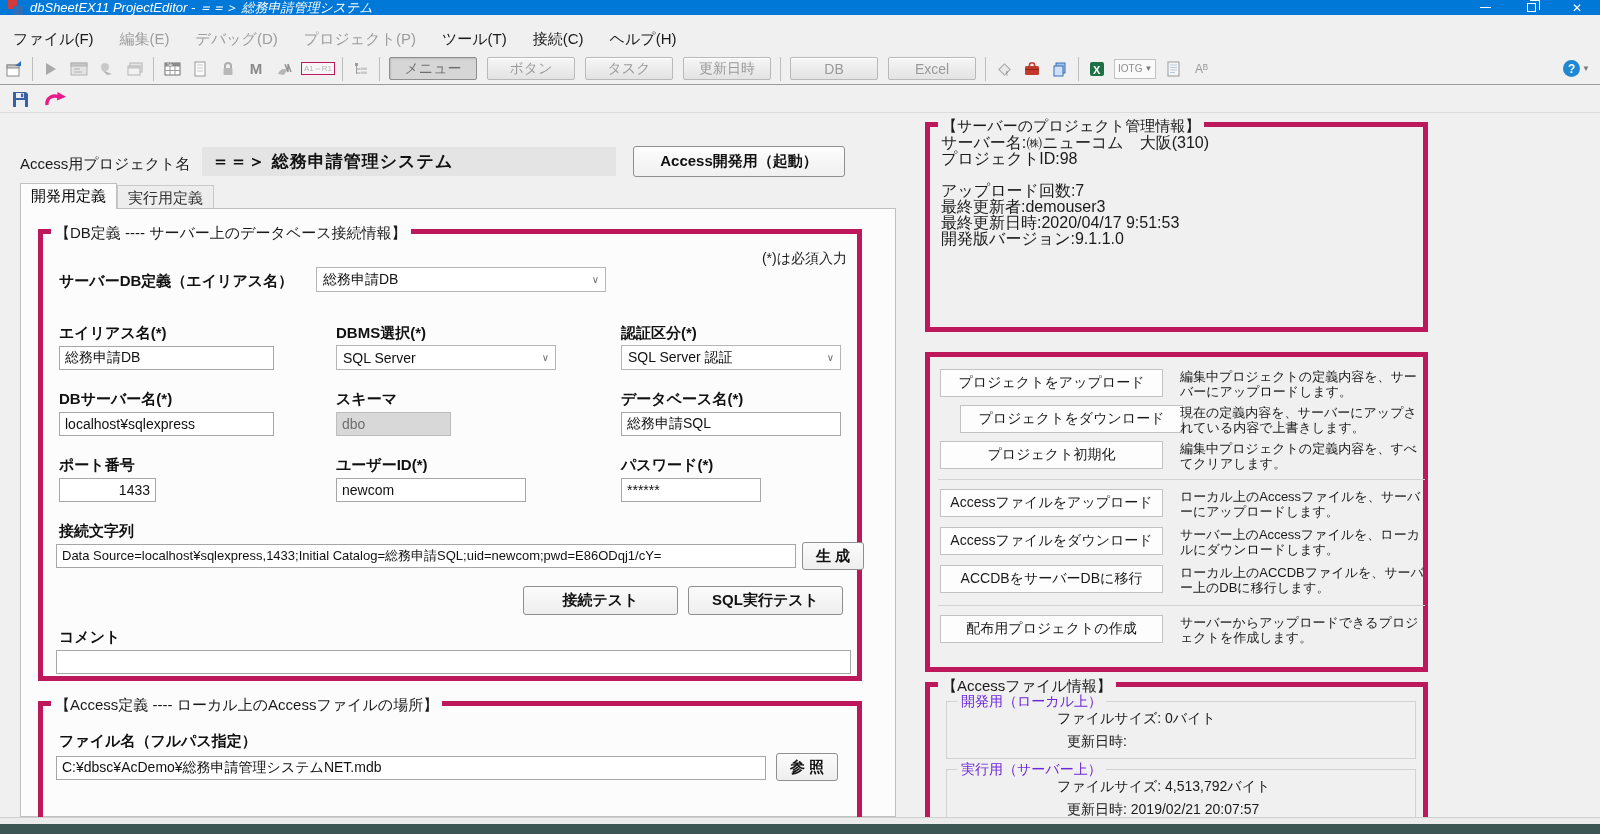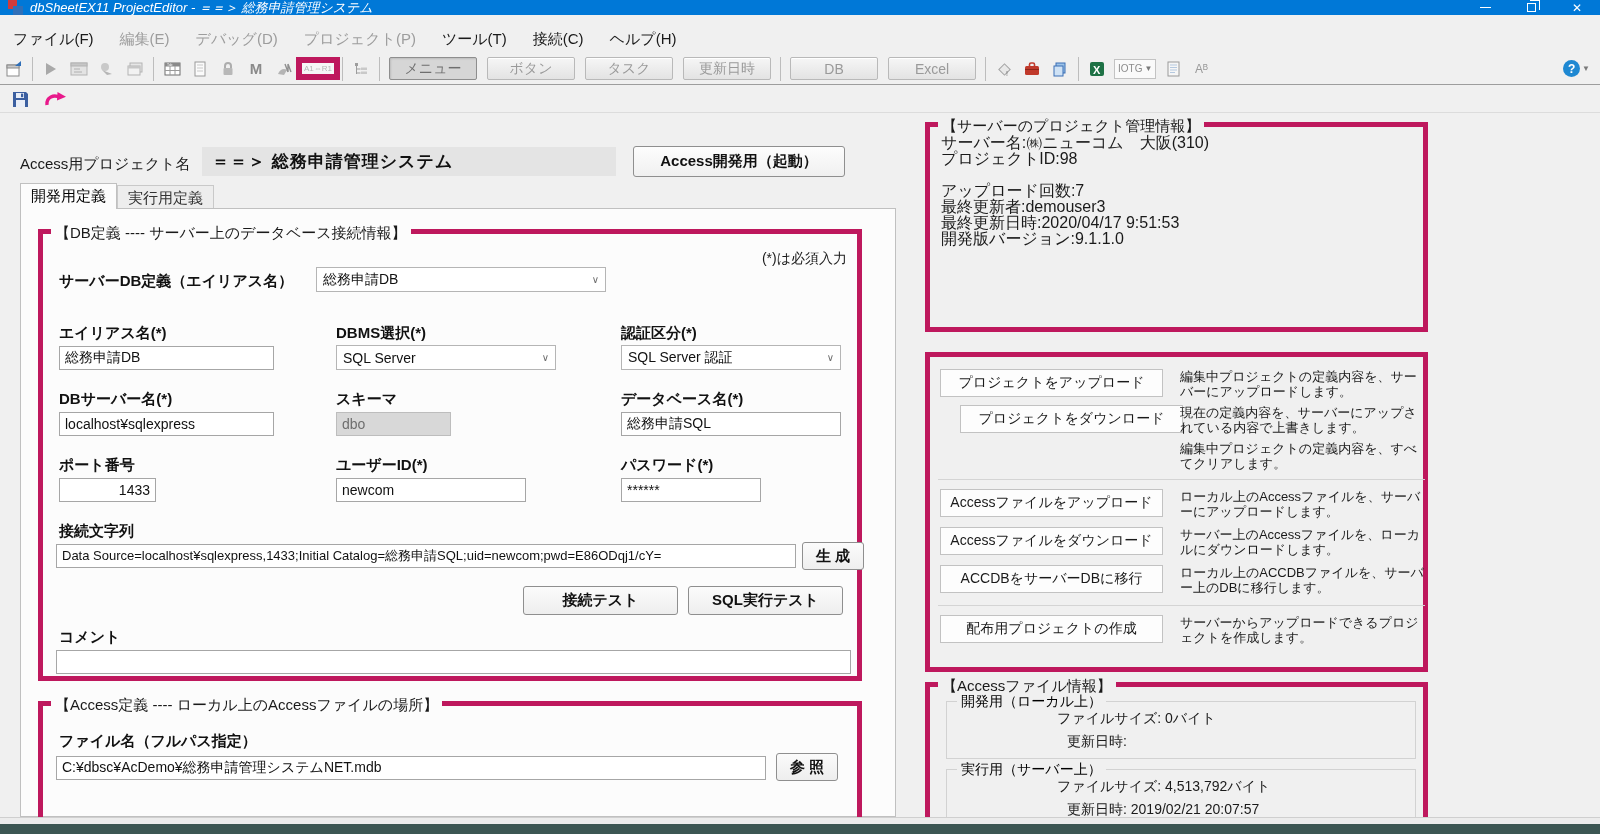--- a/index.html
+++ b/index.html
@@ -27,21 +27,21 @@
 
   
   .toolbar { position:absolute; left:0; top:53px; width:1600px; height:32px; background:#f0f0f0;
     border-bottom:1px solid #9d9d9d; display:flex; align-items:center; }
   .tbtn { width:28px; height:26px; display:flex; align-items:center; justify-content:center; }
   .tsep { width:1px; height:24px; background:#bdbdbd; margin:0 4px; }
   .tabbtn { width:88px; height:23px; margin:0 5px; background:linear-gradient(#f6f6f6,#e3e3e3);
     border:1px solid #b9b9b9; border-radius:2px; color:#9a9a9a; font-size:14px;
     display:flex; align-items:center; justify-content:center; box-shadow:0 1px 0 #fff inset; }
   .tabbtn.pressed { background:#d6d6d6; border:1px solid #8e8e8e; color:#6e6e6e; box-shadow:inset 1px 1px 2px #bdbdbd; }
-  .mini-label-box { border:6px solid #be185d; color:#b5b5b5; font-size:8px; padding:1px 2px; background:#f6f6f6; }
+  .mini-label-box { border:1px solid #be185d; color:#b5b5b5; font-size:8px; padding:1px 2px; background:#f6f6f6; }
   .iotg { display:flex; align-items:center; border:1px solid #c3c3c3; background:#fafafa; color:#8c8c8c;
      font-size:10px; height:20px; padding:0 3px; margin:0 3px; }
   .caret { font-size:8px; color:#7a7a7a; margin-left:2px; }
   .help-circle { width:17px; height:17px; border-radius:50%; background:#1e88d2; color:#fff;
      font-size:12px; font-weight:bold; display:flex; align-items:center; justify-content:center; }
 
   
   .toolbar2 { position:absolute; left:0; top:86px; width:1600px; height:27px; background:#f0f0f0;
     border-bottom:1px solid #dcdcdc; display:flex; align-items:center; }
 
@@ -83,21 +83,21 @@
 
   
   .info-line { position:absolute; left:11px; font-size:16px; color:#1a1a1a; white-space:pre; }
   .action-btn { position:absolute; left:10px; width:223px; height:28px; background:#fdfdfd;
     border:1px solid #c2c2c2; border-radius:0; font-size:14px; color:#1a1a1a;
     font-family:"Liberation Sans","DejaVu Sans",sans-serif; }
   .action-desc { position:absolute; left:250px; width:250px; font-size:13px; color:#1a1a1a; line-height:15px; }
   .hr { position:absolute; left:8px; width:487px; height:1px; background:#d4d4d4; }
 
   .subgroup { position:absolute; border:1px solid #d2d2d2; }
-  .sg-title { position:absolute; left:10px; top:-9px; padding:0 4px; font-size:14px; color:#000000; background:#f0f0f0; }
+  .sg-title { position:absolute; left:10px; top:-9px; padding:0 4px; font-size:14px; color:#6d28d9; background:#f0f0f0; }
   .sg-line { position:absolute; font-size:14px; color:#1a1a1a; }
 
   
   .footbar { position:absolute; left:0; top:817px; width:1600px; height:7px; background:#ececec; border-top:1px solid #cfcfcf; }
   .darkstrip { position:absolute; left:0; top:824px; width:1600px; height:10px; background:#3c5653; }
 
   svg { display:block; }
 </style>
 </head>
 <body>
@@ -355,20 +355,21 @@
       <span class="info-line" style="top:70px;">最終更新者:demouser3</span>
       <span class="info-line" style="top:86px;">最終更新日時:2020/04/17 9:51:53</span>
       <span class="info-line" style="top:102px;">開発版バージョン:9.1.1.0</span>
     </div>
 
     <div class="groupbox" style="left:925px;top:239px;width:503px;height:320px;">
       <button class="action-btn" style="top:12px;">プロジェクトをアップロード</button>
       <div class="action-desc" style="top:12px;">編集中プロジェクトの定義内容を、サーバーにアップロードします。</div>
       <button class="action-btn" style="top:48px;margin-left:20px;">プロジェクトをダウンロード</button>
       <div class="action-desc" style="top:48px;">現在の定義内容を、サーバーにアップされている内容で上書きします。</div>
+      <button class="action-btn" style="top:84px;">プロジェクト初期化</button>
       <div class="action-desc" style="top:84px;">編集中プロジェクトの定義内容を、すべてクリアします。</div>
       <div class="hr" style="top:122px;"></div>
       <button class="action-btn" style="top:132px;">Accessファイルをアップロード</button>
       <div class="action-desc" style="top:132px;">ローカル上のAccessファイルを、サーバーにアップロードします。</div>
       <button class="action-btn" style="top:170px;">Accessファイルをダウンロード</button>
       <div class="action-desc" style="top:170px;">サーバー上のAccessファイルを、ローカルにダウンロードします。</div>
       <button class="action-btn" style="top:208px;">ACCDBをサーバーDBに移行</button>
       <div class="action-desc" style="top:208px;">ローカル上のACCDBファイルを、サーバー上のDBに移行します。</div>
       <div class="hr" style="top:248px;"></div>
       <button class="action-btn" style="top:258px;">配布用プロジェクトの作成</button>

